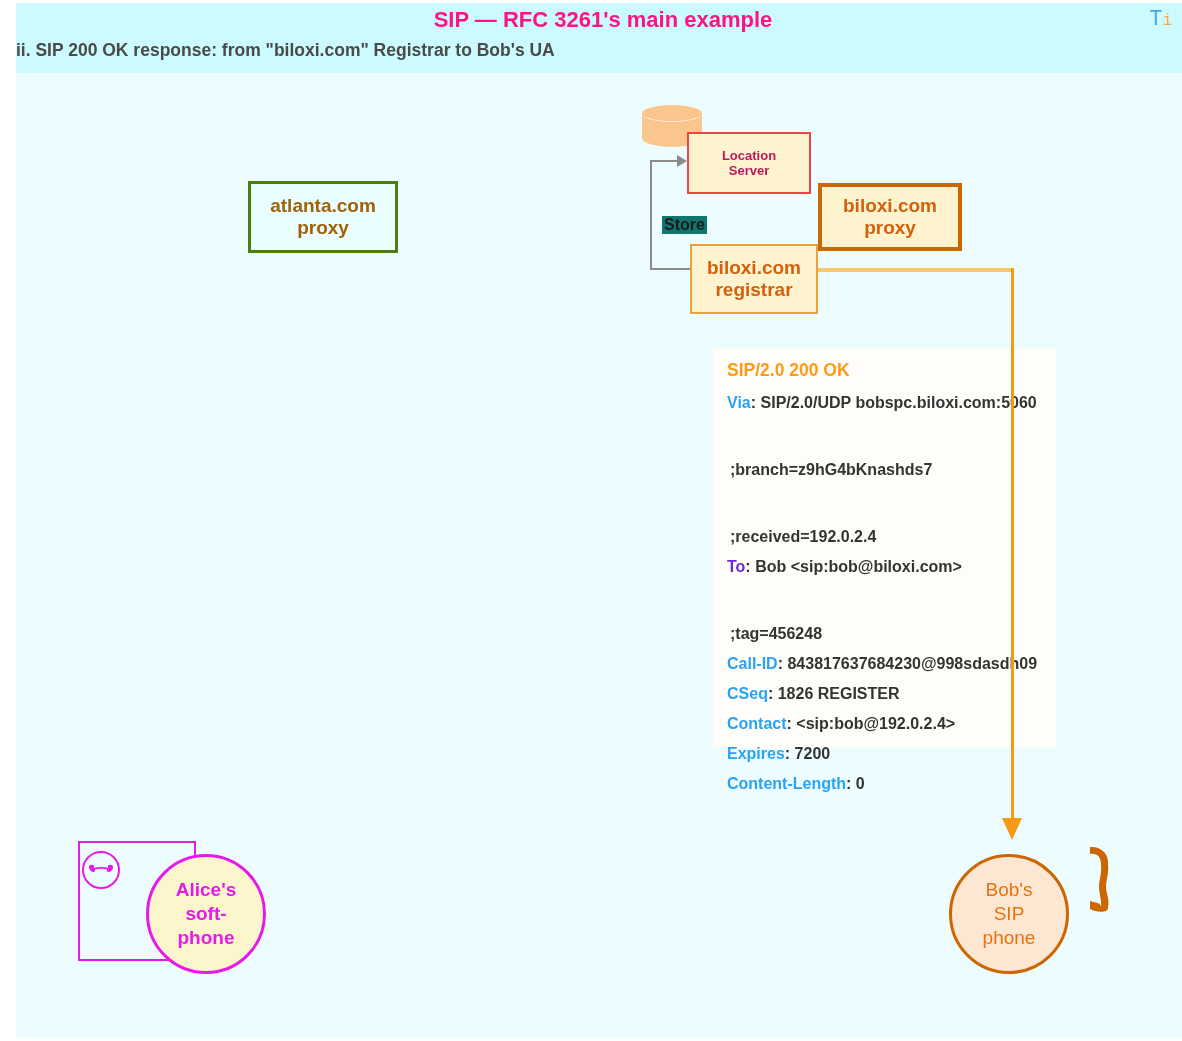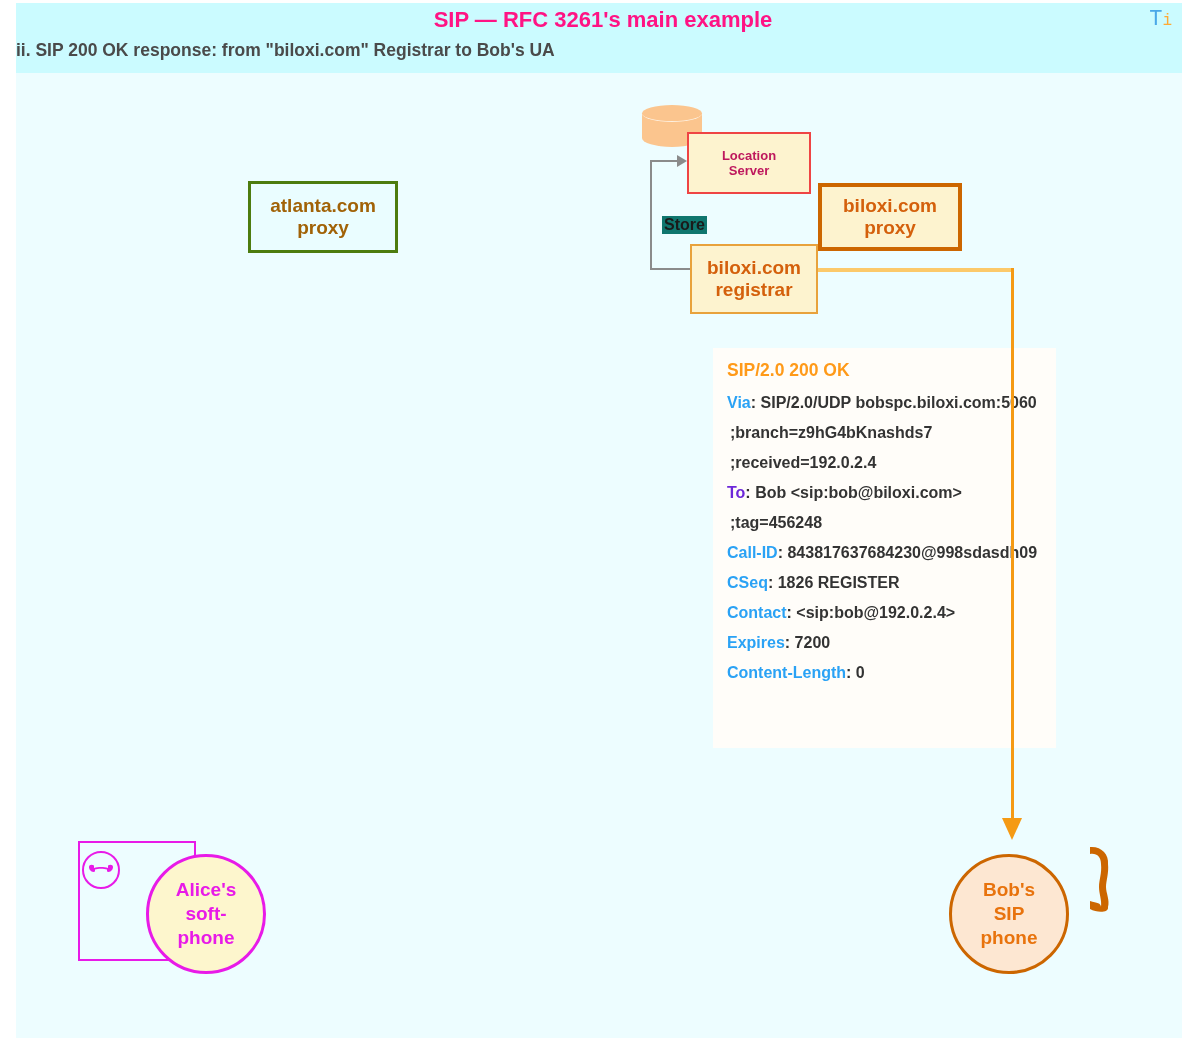--- a/index.html
+++ b/index.html
@@ -203,21 +203,21 @@
   .sip-line {
     font-size: 16px;
     font-weight: bold;
     color: #333333;
     margin: 0 0 0 6px;
     height: 30px;
     line-height: 30px;
     white-space: nowrap;
   }
   .sip-line .hdr { color: #2aa2f5; }
-  .sip-line.cont { margin-left: 9px; }
+  .sip-line.cont { margin-left: 9px; margin-top: 37px; }
 
   
   .alice-screen {
     position: absolute;
     left: 62px; top: 838px;
     width: 118px; height: 120px;
     border: 2px solid #e81ae8;
     background: transparent;
     box-sizing: border-box;
   }
@@ -266,21 +266,21 @@
     border-radius: 50%;
     border: 3px solid #cc6600;
     background: #fde7d2;
     box-sizing: border-box;
     display: flex;
     flex-direction: column;
     align-items: center;
     justify-content: center;
     color: #e8730d;
     font-size: 19px;
-    font-weight: bold;
+    font-weight: normal;
     line-height: 1.28;
     text-align: center;
     z-index: 4;
   }
   .bob-handset {
     position: absolute;
     left: 1068px; top: 840px;
     width: 40px; height: 70px;
     color: #cc6600;
   }

